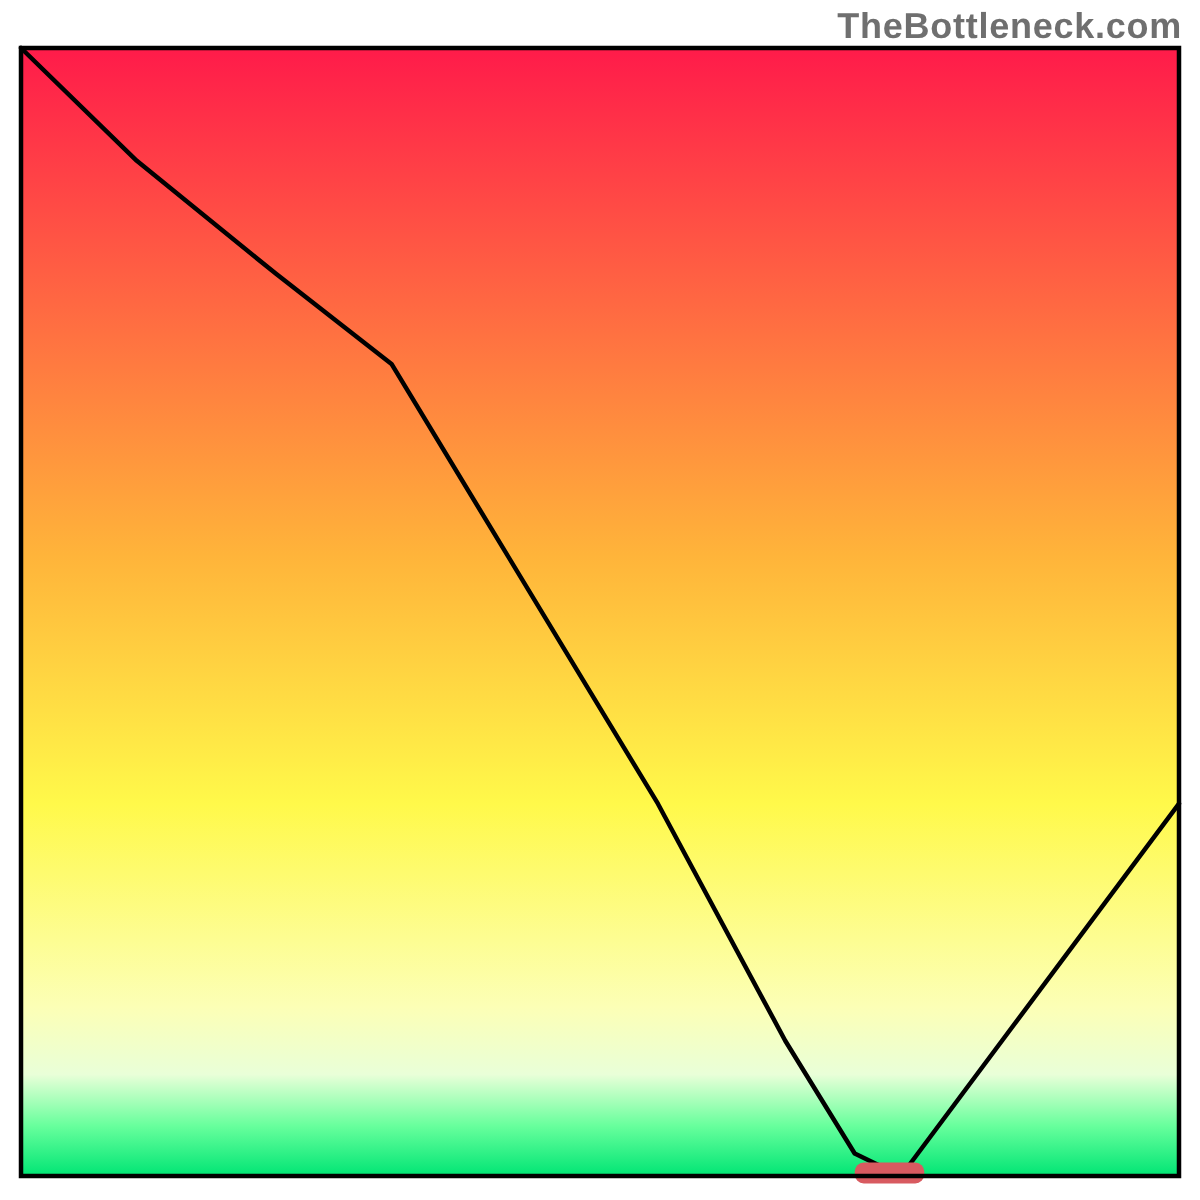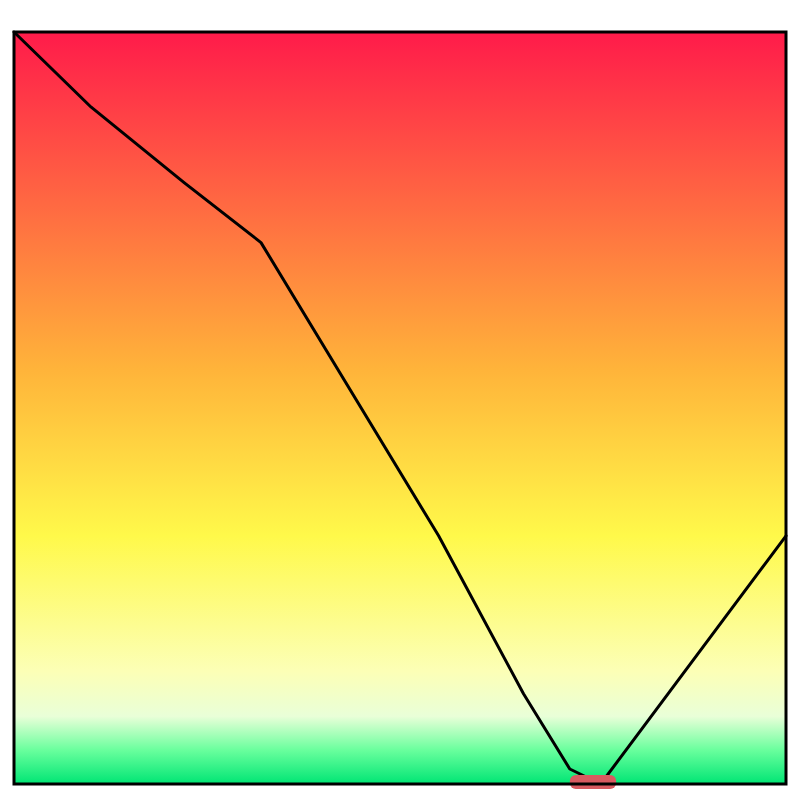--- a/index.html
+++ b/index.html
@@ -27,20 +27,21 @@
   svg.chart {
     position: absolute;
     top: 0;
     left: 0;
   }
 </style>
 </head>
 <body>
 
 <div class="container">
+  <div class="watermark">TheBottleneck.com</div>
 
   <svg class="chart" width="800" height="800">
     <defs>
       <linearGradient id="bg-grad" x1="0" y1="0" x2="0" y2="1">
         <stop id="g0" offset="0%" stop-color="#ff1b4a"></stop>
         <stop id="g1" offset="45%" stop-color="#ffb43a"></stop>
         <stop id="g2" offset="67%" stop-color="#fff94a"></stop>
         <stop id="g3" offset="85%" stop-color="#fcffb6"></stop>
         <stop id="g4" offset="91%" stop-color="#e9ffd8"></stop>
         <stop id="g5" offset="95.5%" stop-color="#69ff9d"></stop>

